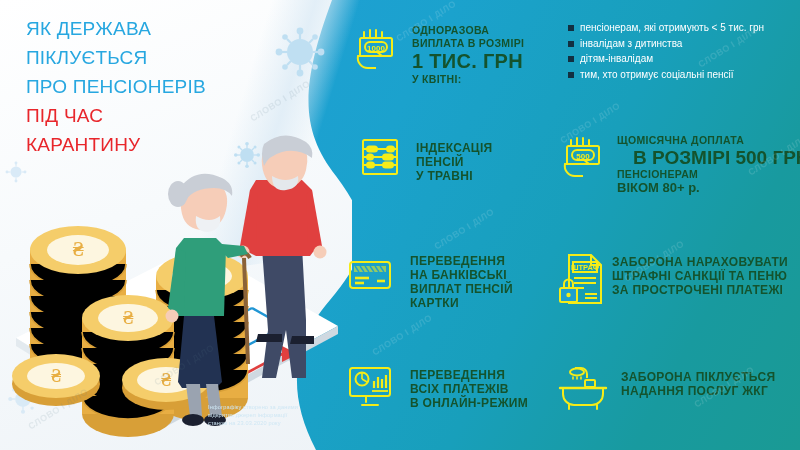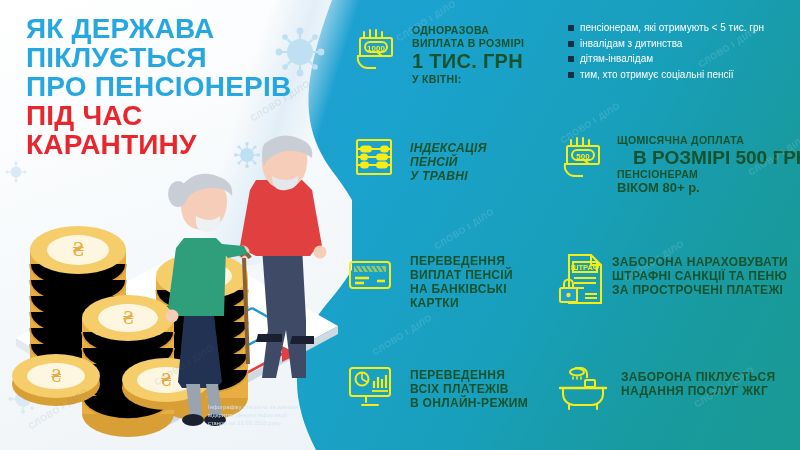--- a/index.html
+++ b/index.html
@@ -30,21 +30,21 @@
     transform:rotate(-8deg);
     pointer-events:none;
   }
 
   
   .virus { position:absolute; pointer-events:none; }
 
   
   .heading { position:absolute; left:26px; top:14px; width:310px; z-index:6; }
   .heading .ln {
-    font-weight:bold; font-size:28px; line-height:29px;
+    font-weight:normal; font-size:19px; line-height:29px;
     letter-spacing:.2px; white-space:nowrap;
   }
   .heading .blue { color:#27a7e0; }
   .heading .red  { color:#e8262b; }
 
   
   .rows { position:absolute; left:340px; top:0; width:460px; height:450px; z-index:7; }
   .row { position:absolute; display:flex; align-items:flex-start; }
 
   .icon-box { flex:0 0 auto; display:flex; align-items:center; justify-content:center; }
@@ -329,21 +329,21 @@
       </div>
     </div>
 
     <ul class="bullets">
       <li>пенсіонерам, які отримують &lt; 5 тис. грн</li>
       <li>інвалідам з дитинства</li>
       <li>дітям-інвалідам</li>
       <li>тим, хто отримує соціальні пенсії</li>
     </ul>
 
-    <div class="row" style="left:10px; top:133px;font-style:italic;">
+    <div class="row" style="left:16px; top:133px;">
       <div class="icon-box">
         <svg width="48" height="48" viewBox="0 0 48 48" fill="none" stroke="#f5ec18" stroke-width="2">
           <rect x="7" y="7" width="34" height="34" rx="1.5"></rect>
           <path d="M7,16 h34 M7,24 h34 M7,32 h34"></path>
           <g fill="#f5ec18" stroke="none">
             <rect x="10" y="12.5" width="12" height="7" rx="3.5"></rect>
             <rect x="30" y="12.5" width="9" height="7" rx="3.5"></rect>
             <rect x="10" y="20.5" width="8" height="7" rx="3.5"></rect>
             <rect x="26" y="20.5" width="12" height="7" rx="3.5"></rect>
             <rect x="10" y="28.5" width="9" height="7" rx="3.5"></rect>
@@ -383,22 +383,22 @@
           <rect x="6" y="9" width="40" height="26" rx="3"></rect>
           <rect x="10" y="13" width="32" height="6" fill="#f5ec18" stroke="none" opacity=".55"></rect>
           <path d="M11,13 l4,6 M16,13 l4,6 M21,13 l4,6 M26,13 l4,6 M31,13 l4,6 M36,13 l4,6" stroke="#1fa0cd" stroke-width="1.4"></path>
           <path d="M11,25 h14" stroke-width="2.6"></path>
           <path d="M11,30 h9" stroke-width="2.6"></path>
           <path d="M33,28 h8" stroke-width="2.6"></path>
         </svg>
       </div>
       <div class="txt" style="margin-left:14px; padding-top:1px;">
         <span class="l t-md">ПЕРЕВЕДЕННЯ</span>
+        <span class="l t-md">НА БАНКІВСЬКІ</span>
         <span class="l t-md">ВИПЛАТ ПЕНСІЙ</span>
-        <span class="l t-md">НА БАНКІВСЬКІ</span>
         <span class="l t-md">КАРТКИ</span>
       </div>
     </div>
 
     <div class="row" style="left:215px; top:250px;">
       <div class="icon-box">
         <svg width="54" height="56" viewBox="0 0 54 56" fill="none" stroke="#f5ec18" stroke-width="2">
           <path d="M14,5 h22 l10,10 v38 h-32 Z"></path>
           <path d="M36,5 v10 h10"></path>
           <rect x="18" y="12" width="24" height="10"></rect>

